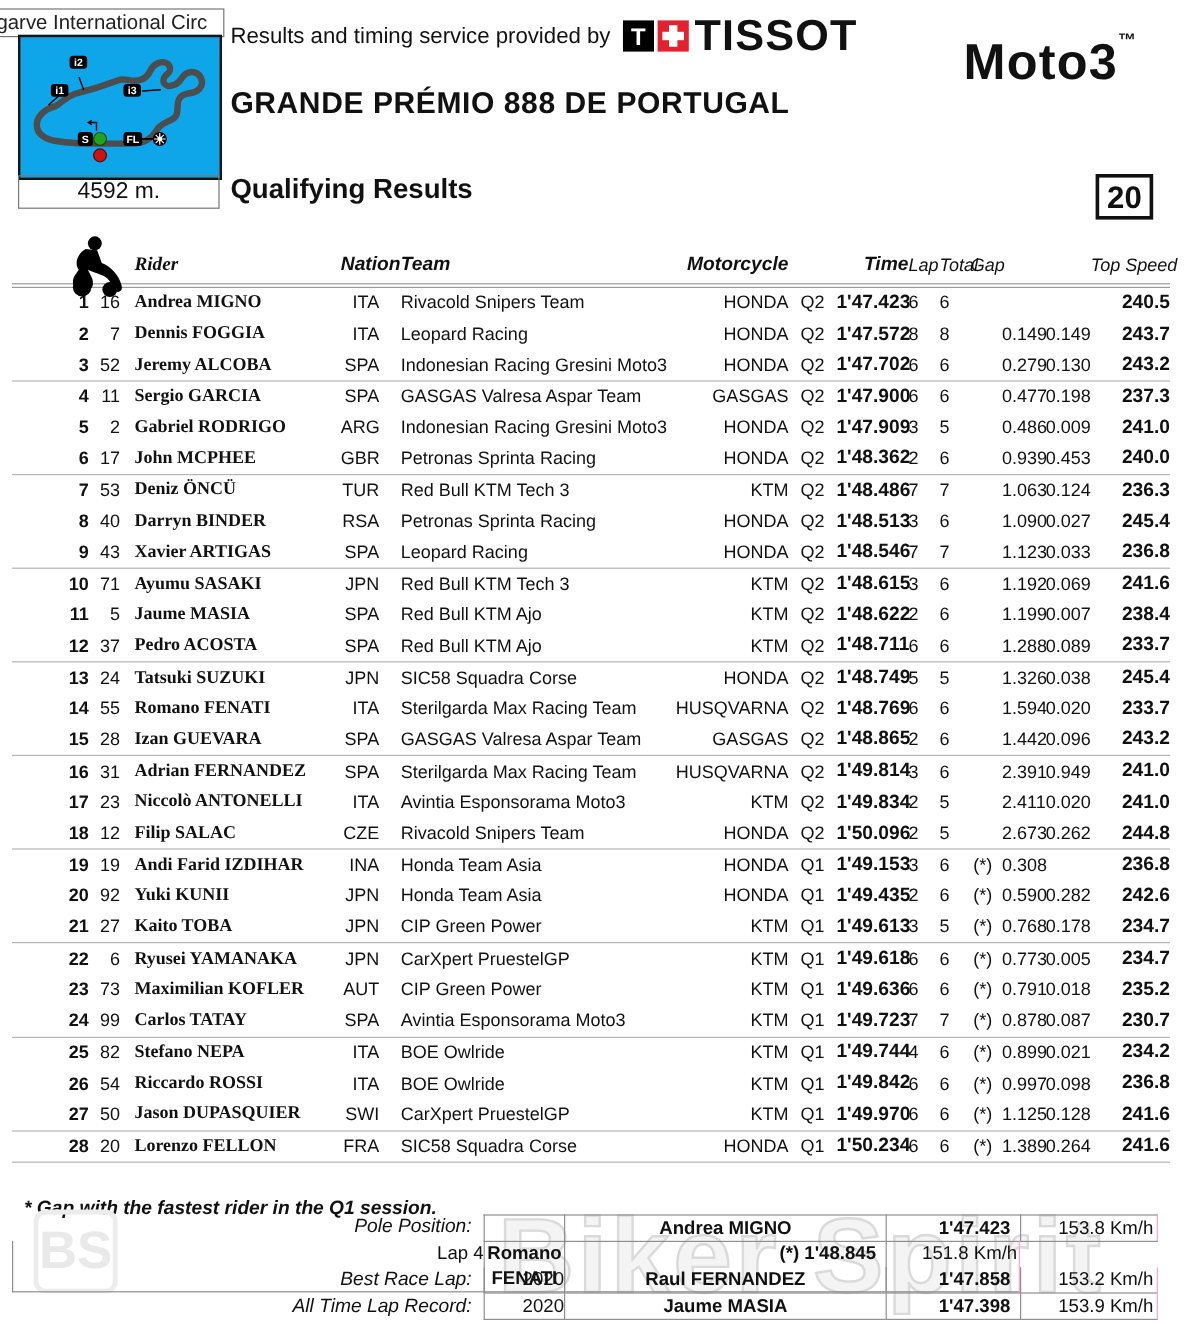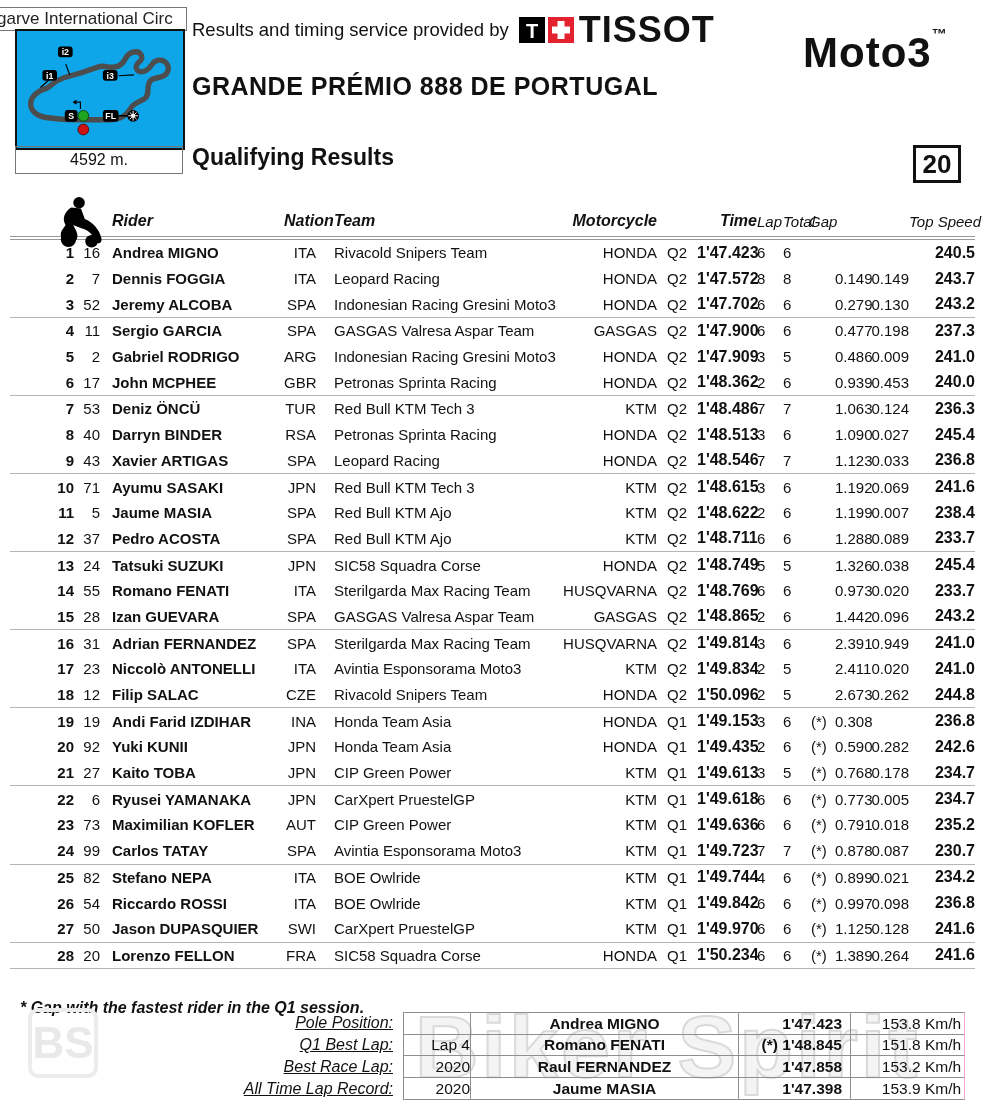--- a/index.html
+++ b/index.html
@@ -12,21 +12,21 @@
     position:absolute;left:-6px;top:7px;width:189px;height:22px;
     border:1px solid #777;background:#fff;font-size:17px;line-height:21px;
     padding-left:2px;white-space:nowrap;overflow:hidden;color:#222;
   }
   .map-box{
     position:absolute;left:15px;top:29px;width:166px;height:117px;
     border:2px solid #111;background:#0ea5e9;
   }
   .length-box{
     position:absolute;left:15px;top:146px;width:166px;height:26px;
-    border:1px solid #777;font-size:16px;text-align:center;line-height:25px;
+    border:1px solid #777;font-size:19px;text-align:center;line-height:25px;
   }
   .provided{position:absolute;left:192px;top:9px;font-size:18.5px;display:flex;align-items:center;gap:10px;}
   .tissot-word{font-weight:bold;font-size:36px;letter-spacing:1px;margin-left:2px;}
   .class-title{position:absolute;left:803px;top:25px;font-size:42px;font-weight:bold;letter-spacing:1px;}
   .class-title sup{font-size:15px;vertical-align:28px;letter-spacing:0;}
   .event-title{position:absolute;left:192px;top:72px;font-size:25px;font-weight:bold;letter-spacing:.5px;}
   .session-title{position:absolute;left:192px;top:144px;font-size:23px;font-weight:bold;}
   .page-box{
     position:absolute;left:913px;top:145px;width:42px;height:32px;border:3px solid #111;
     font-size:26px;font-weight:bold;text-align:center;line-height:32px;
@@ -43,21 +43,21 @@
   .hdr .h{font-style:italic;white-space:nowrap;}
   .hb{font-weight:bold;}
   .hl{font-size:15px;}
   .dblline{height:2px;border-top:1px solid #9a9a9a;border-bottom:1px solid #9a9a9a;}
   .row{height:25.7px;font-size:15px;}
   .c{white-space:nowrap;}
   .ar{text-align:right;}
   .ac{text-align:left;}
   .cpos{font-weight:bold;text-align:right;}
   .cnum{text-align:right;}
-  .cname{font-weight:bold;padding-left:12px;}
+  .cname{font-weight:bold;padding-left:12px;font-family:Liberation Serif, serif;}
   .cnat{text-align:right;}
   .cteam{padding-left:18px;}
   .cbike{text-align:right;}
   .csess{text-align:center;}
   .ctime{font-weight:bold;font-size:16px;text-align:right;}
   .cstar{padding-left:2px;}
   .cspeed{font-weight:bold;font-size:16px;text-align:right;}
   .group-sep{border-top:1px solid #b5b5b5;height:0;}
   .table-bottom{border-top:1px solid #b5b5b5;height:0;}
   
@@ -66,21 +66,21 @@
     position:absolute;left:28px;top:1008px;width:62px;height:62px;border:4px solid #ececec;
     border-radius:10px;color:#e9e9e9;font-size:44px;font-weight:bold;
     display:flex;align-items:center;justify-content:center;z-index:0;
   }
   .wm-text{
     position:absolute;left:415px;top:996px;font-size:88px;font-weight:bold;letter-spacing:3px;
     color:#f4f4f4;-webkit-text-stroke:2px #dadada;white-space:nowrap;z-index:0;
   }
   .footer-table{position:absolute;left:10px;top:1012px;z-index:1;}
   .f-row{display:grid;grid-template-columns:393px 67px 268px 112px 115px;height:22px;}
-  .f-label{font-style:italic;font-size:16px;text-align:right;padding-right:10px;line-height:22px;white-space:nowrap;text-decoration:underline;}
+  .f-label{font-style:italic;font-size:16px;text-align:right;padding-right:10px;line-height:22px;white-space:nowrap;}
   .fcell{border-left:1px solid #8f8f8f;border-bottom:1px solid #8f8f8f;font-size:15.5px;line-height:21px;box-sizing:border-box;}
   .f-row:first-child .fcell{border-top:1px solid #8f8f8f;}
   .fcell.last{border-right:1px solid #f9a8d4;padding-left:28px;}
   .f-extra{text-align:right;}
   .f-rider{font-weight:bold;text-align:center;}
   .f-time{font-weight:bold;text-align:right;padding-right:8px;}
   .f-speed{text-align:center;}
 </style>
 </head>
 <body>
@@ -392,21 +392,21 @@
     <span class="c cnum">55</span>
     <span class="c cname">Romano FENATI</span>
     <span class="c cnat">ITA</span>
     <span class="c cteam">Sterilgarda Max Racing Team</span>
     <span class="c cbike">HUSQVARNA</span>
     <span class="c csess">Q2</span>
     <span class="c ctime">1'48.769</span>
     <span class="c ac">6</span>
     <span class="c ac">6</span>
     <span class="c cstar"></span>
-    <span class="c ar">0.973</span>
+    <span class="c ar">1.594</span>
     <span class="c ar">0.020</span>
     <span class="c cspeed">233.7</span>
   </div>
       <div class="grid row">
     <span class="c cpos">15</span>
     <span class="c cnum">28</span>
     <span class="c cname">Izan GUEVARA</span>
     <span class="c cnat">SPA</span>
     <span class="c cteam">GASGAS Valresa Aspar Team</span>
     <span class="c cbike">GASGAS</span>
@@ -642,21 +642,20 @@
 
 <div class="footer-table">
     <div class="f-row">
     <span class="f-label">Pole Position:</span>
     <span class="fcell f-extra"></span>
     <span class="fcell f-rider">Andrea MIGNO</span>
     <span class="fcell f-time">1'47.423</span>
     <span class="fcell f-speed last">153.8 Km/h</span>
   </div>
     <div class="f-row">
-    <span class="f-label">Q1 Best Lap:</span>
     <span class="fcell f-extra">Lap 4</span>
     <span class="fcell f-rider">Romano FENATI</span>
     <span class="fcell f-time">(*) 1'48.845</span>
     <span class="fcell f-speed last">151.8 Km/h</span>
   </div>
     <div class="f-row">
     <span class="f-label">Best Race Lap:</span>
     <span class="fcell f-extra">2020</span>
     <span class="fcell f-rider">Raul FERNANDEZ</span>
     <span class="fcell f-time">1'47.858</span>

